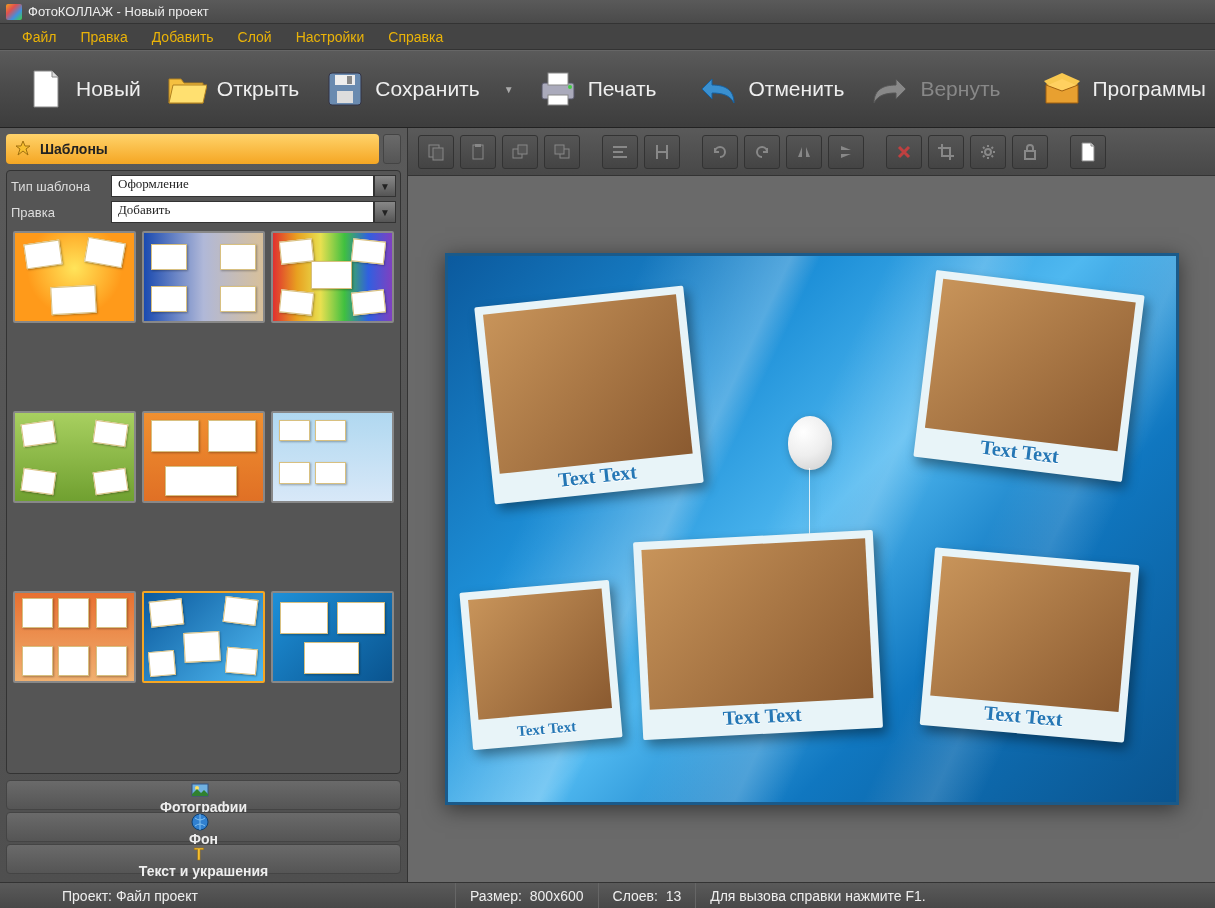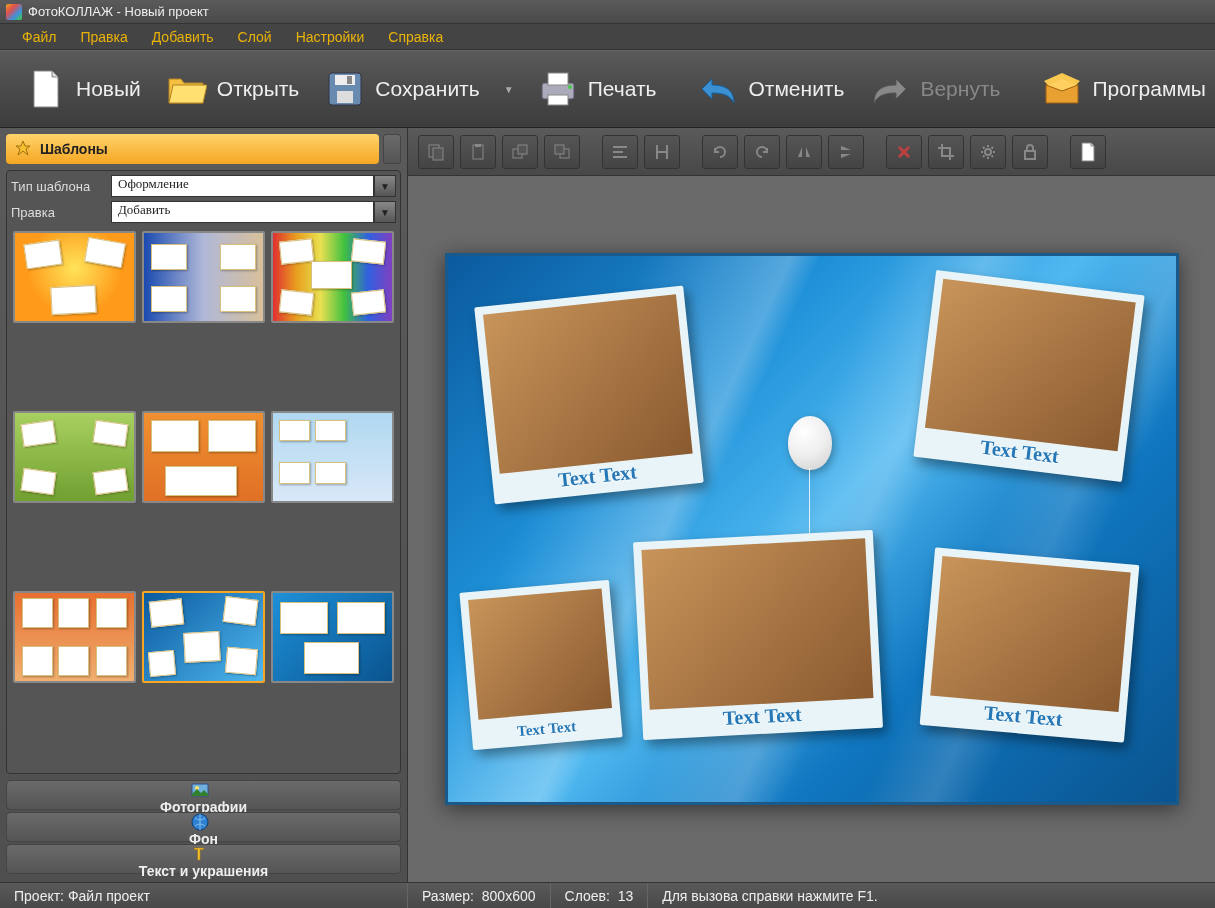--- a/index.html
+++ b/index.html
@@ -347,21 +347,21 @@
   color: #eee;
   font-size: 14px;
 }
 .statusbar .cell {
   padding: 0 14px;
   border-right: 1px solid #666;
   height: 100%;
   display: flex;
   align-items: center;
 }
-.statusbar .cell:first-child { width: 408px; }
+.statusbar .cell:first-child { width: 408px; margin-left: 48px; }
 
 
 .face1 { background: radial-gradient(ellipse 60% 70% at 50% 40%, #e8c0a0 0%, #c89060 50%, #604020 100%); }
 .face2 { background: radial-gradient(ellipse 65% 75% at 50% 42%, #c89870 0%, #305060 55%, #102030 100%); }
 .face3 { background: radial-gradient(ellipse 70% 60% at 50% 55%, #d8a880 0%, #a06848 60%, #503020 100%); }
 .face4 { background: radial-gradient(ellipse 70% 60% at 48% 50%, #c09060 0%, #805030 50%, #402010 100%); }
 .face5 { background: radial-gradient(ellipse 55% 70% at 50% 35%, #f0d0c0 0%, #d0a088 40%, #a03030 70%, #602020 100%); }
 
 svg { display:block; }
 </style>

